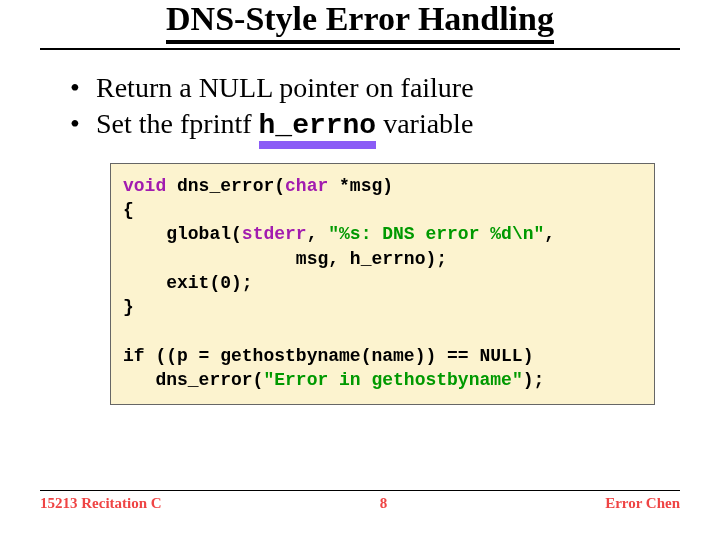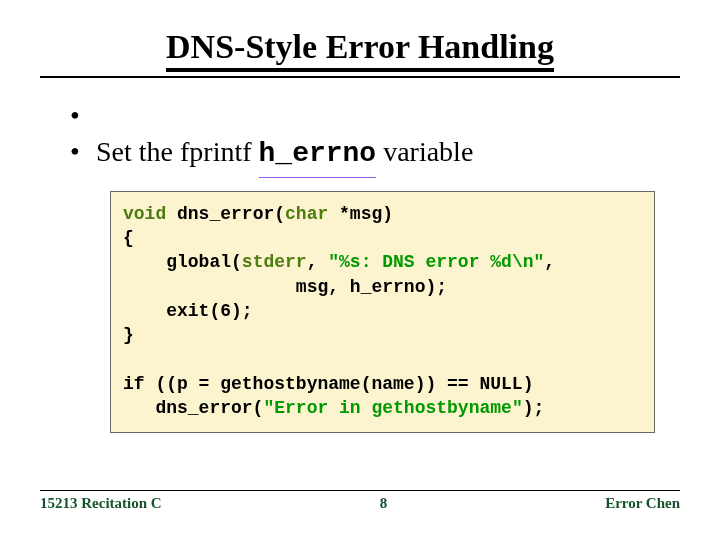--- a/index.html
+++ b/index.html
@@ -6,21 +6,20 @@
   body {
     width: 720px;
     height: 540px;
     background: #ffffff;
     font-family: "Times New Roman", Times, serif;
     position: relative;
     overflow: hidden;
   }
   .title-wrap {
     text-align: center;
-    padding-top: 28px;
   }
   .title {
     display: inline-block;
     font-size: 34px;
     font-weight: bold;
     color: #000;
     border-bottom: 4px solid #000;
     padding-bottom: 2px;
   }
   .title-underline {
@@ -39,82 +38,83 @@
   }
   .dot {
     width: 26px;
     flex: 0 0 26px;
     text-align: left;
     font-size: 28px;
   }
   .code-inline {
     font-family: "Courier New", Courier, monospace;
     font-weight: bold;
-    border-bottom: 1px solid #8b5cf6;
-    padding-bottom: 8px;
+    border-bottom: 8px solid #8b5cf6;
+    padding-bottom: 0;
   }
   .code-box {
     margin: 18px 65px 0 110px;
     background: #fcf3cf;
     border: 1px solid #666;
     padding: 10px 12px 12px 12px;
     font-family: "Courier New", Courier, monospace;
     font-size: 18px;
     font-weight: bold;
     line-height: 1.35;
     color: #000;
     white-space: pre;
   }
-  .kw { color: #4d7c0f; }
+  .kw { color: #a21caf; }
   .str { color: #009900; }
   .footer {
     position: absolute;
     left: 40px;
     right: 40px;
     bottom: 28px;
   }
   .footer-line {
     border-top: 1px solid #000;
     margin-bottom: 4px;
   }
   .footer-row {
     display: flex;
     justify-content: space-between;
     font-size: 15px;
     font-weight: bold;
-    color: #14532d;
+    color: #ef4444;
     font-family: "Times New Roman", Times, serif;
   }
   .footer-center { flex: 1; text-align: center; }
 </style>
 </head>
 <body>
 
 <div class="title-wrap">
   <span class="title">DNS-Style Error Handling</span>
 </div>
 <div class="title-underline"></div>
 
 <div class="bullets">
   <div class="bullet-row">
     <span class="dot">•</span>
+    <span>Return a NULL pointer on failure</span>
   </div>
   <div class="bullet-row">
     <span class="dot">•</span>
     <span>
       <span>Set the fprintf </span><span class="code-inline">h_errno</span><span> variable</span>
     </span>
   </div>
 </div>
 
 <div class="code-box"><span class="kw">void</span><span> dns_error(</span><span class="kw">char</span><span> *msg)</span>
 <span>{</span>
 <span>    global(</span><span class="kw">stderr</span><span>, </span><span class="str">"%s: DNS error %d\n"</span><span>,</span>
 <span>                msg, h_errno);</span>
-<span>    exit(6);</span>
+<span>    exit(0);</span>
 <span>}</span>
 <span></span>
 <span>if ((p = gethostbyname(name)) == NULL)</span>
 <span>   dns_error(</span><span class="str">"Error in gethostbyname"</span><span>);</span></div>
 
 <div class="footer">
   <div class="footer-line"></div>
   <div class="footer-row">
     <span>15213 Recitation C</span>
     <span class="footer-center">8</span>

